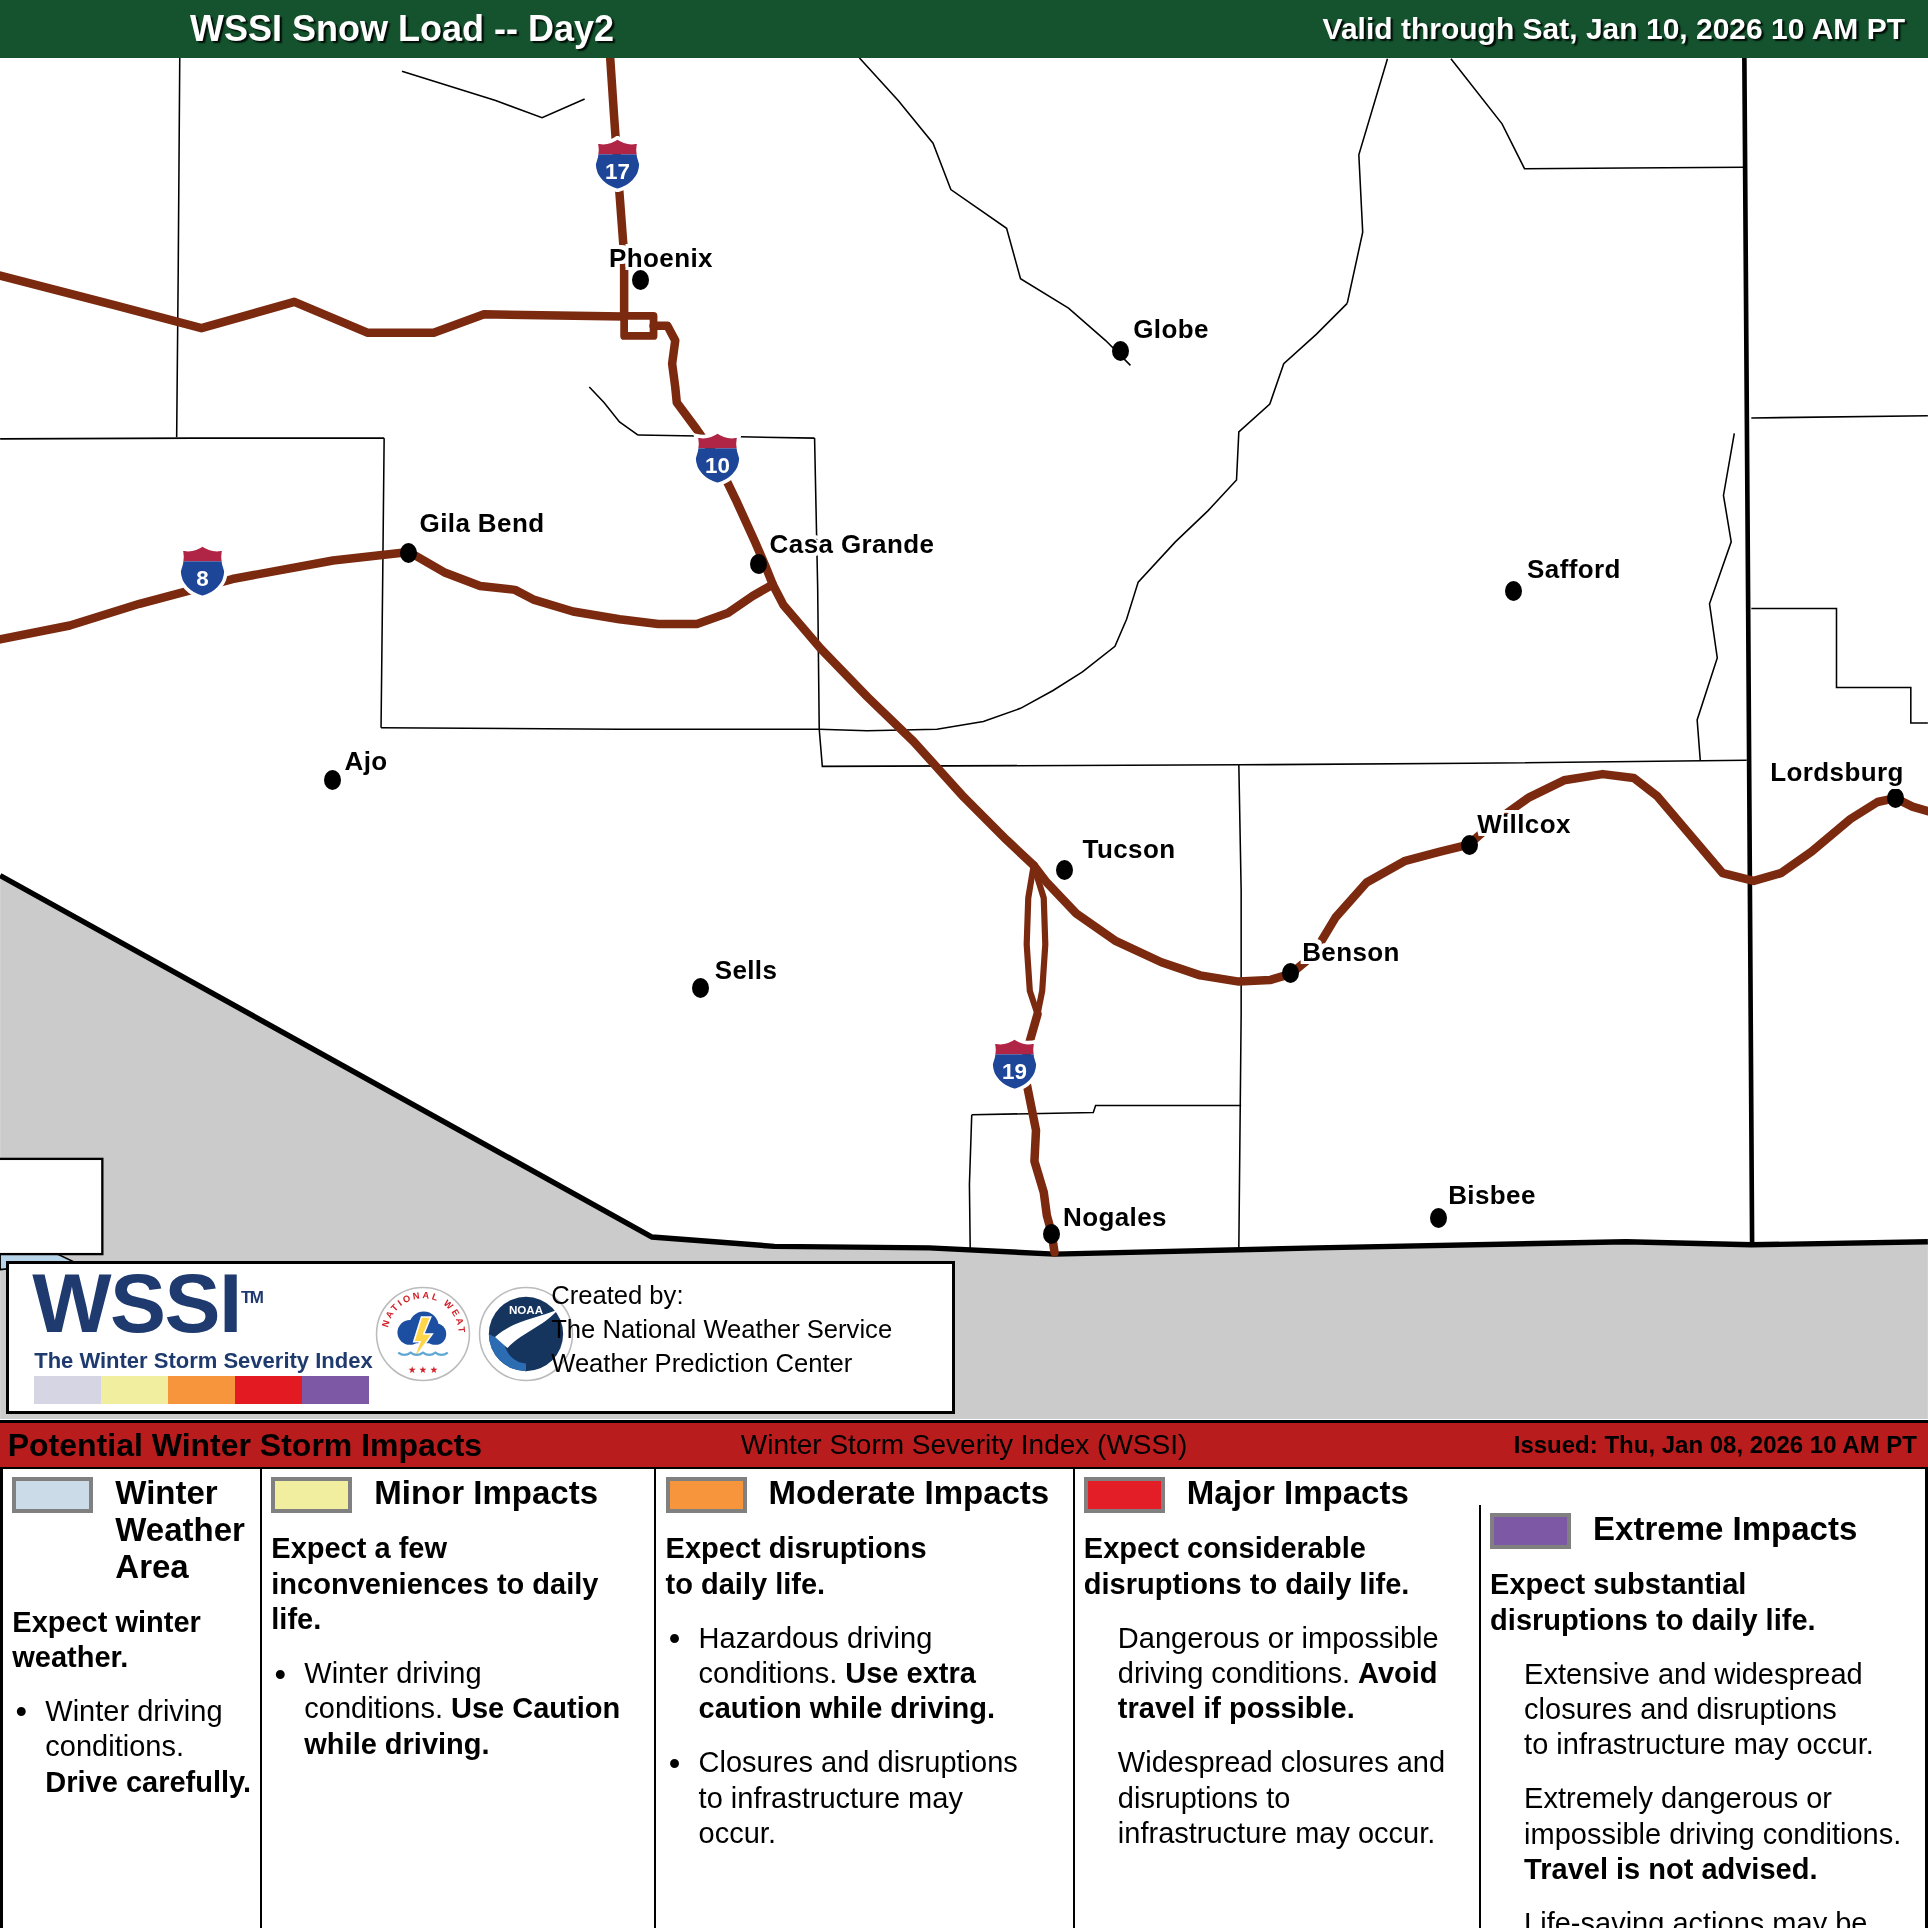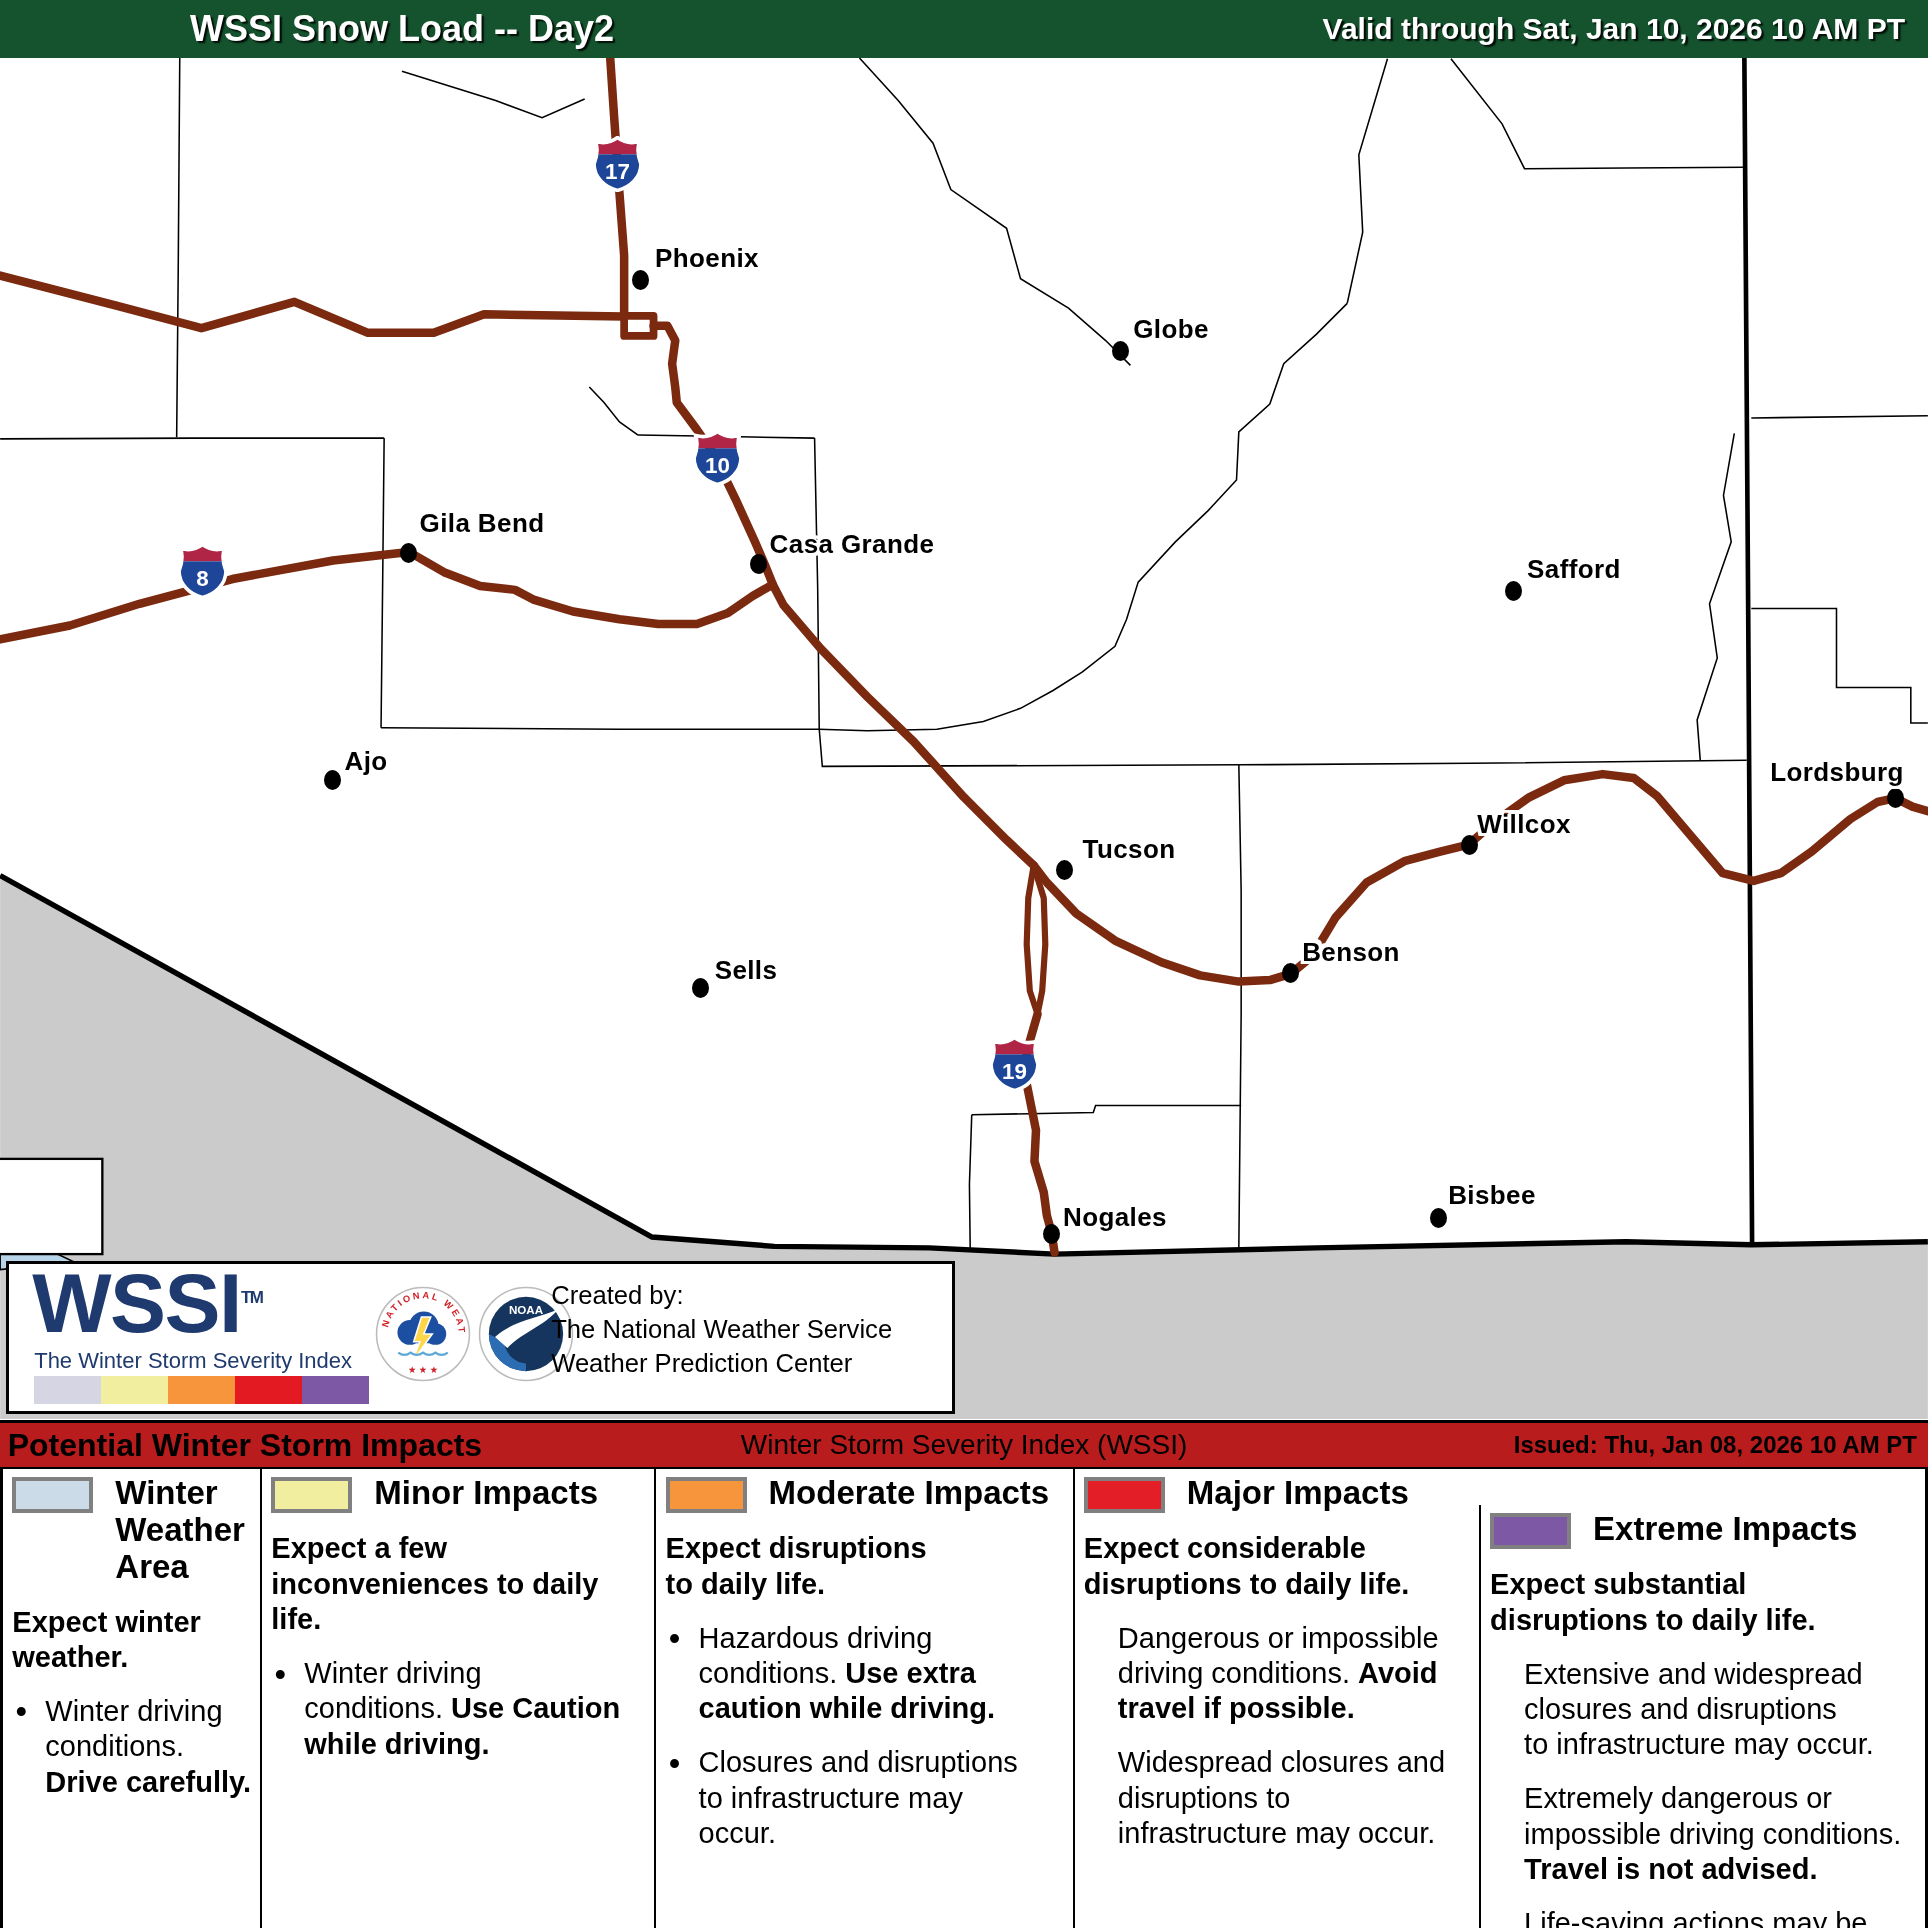--- a/index.html
+++ b/index.html
@@ -21,21 +21,21 @@
        white-space:nowrap;letter-spacing:0.4px;
        text-shadow:-3.1px -3.1px 0 #fff,3.1px -3.1px 0 #fff,-3.1px 3.1px 0 #fff,3.1px 3.1px 0 #fff,
                    0 -3.1px 0 #fff,0 3.1px 0 #fff,-3.1px 0 0 #fff,3.1px 0 0 #fff;}
   .shield{position:absolute;width:51px;height:56px;}
 
   
   #logo-box{position:absolute;left:6.2px;top:1261px;width:949px;height:153px;background:#fff;
        border:3.9px solid #000;box-sizing:border-box;}
   #wssi-word{position:absolute;left:23px;top:-9.3px;color:#1E3A6E;font-size:84px;font-weight:bold;letter-spacing:-1.5px;}
   #wssi-word sup{font-size:17px;font-weight:bold;}
-  #wssi-tagline{position:absolute;left:25px;top:84px;color:#1E3A6E;font-size:22px;font-weight:normal;white-space:nowrap;}
+  #wssi-tagline{position:absolute;left:25px;top:84px;color:#1E3A6E;font-size:22px;font-weight:bold;white-space:nowrap;}
   #wssi-strip{position:absolute;left:25px;top:112px;display:flex;}
   #wssi-strip div{width:67px;height:28px;}
   #nws-logo{position:absolute;left:366px;top:22px;}
   #noaa-logo{position:absolute;left:469px;top:22px;}
   #created-by{position:absolute;left:542px;top:14px;color:#000;font-size:25.6px;line-height:34px;}
 
   
   #impact-bar{position:absolute;left:0;top:1420px;width:1928px;height:50px;background:#b91c1c;
        border-top:3.1px solid #000;border-bottom:3.1px solid #000;box-sizing:border-box;}
   #impact-bar .left{position:absolute;left:7.7px;top:50%;transform:translateY(-50%);font-size:32px;font-weight:bold;white-space:nowrap;}
@@ -114,21 +114,21 @@
         <polyline stroke-width="11" points="844,421 862,421 872,440 868,470 872,500 874,520 900,555 921,585 950,645 975,700 988,730 998,755 1012,782 1060,838 1120,900 1180,958 1245,1030 1300,1085 1335,1118"></polyline>
         <polyline stroke-width="11" points="0,826 90,808 180,780 300,748 430,724 528,713 575,740 620,757 665,762 690,775 740,790 800,800 850,806 900,806 940,792 972,770 998,755"></polyline>
         <polyline stroke-width="11" points="1335,1118 1352,1140 1390,1180 1440,1215 1500,1243 1550,1260 1600,1268 1640,1266 1667,1258 1695,1235 1725,1185 1765,1140 1815,1112 1860,1100 1897,1091 1930,1062 1975,1030 2020,1008 2070,1000 2110,1005 2140,1028 2180,1075 2225,1128 2265,1138 2300,1128 2340,1100 2390,1058 2425,1036 2448,1031 2470,1042 2490,1048"></polyline>
         <polyline stroke-width="8" points="1335,1118 1328,1160 1326,1220 1330,1280 1340,1310"></polyline>
         <polyline stroke-width="8" points="1335,1118 1348,1160 1350,1220 1346,1280 1340,1310"></polyline>
         <polyline stroke-width="11" points="1340,1310 1330,1345 1322,1380 1330,1420 1338,1460 1336,1500 1348,1540 1352,1570 1358,1592 1362,1618"></polyline>
       </g>
     </svg>
     <div id="city-layer">
         <div class="city-dot" style="left: 632px; top: 212px;"></div>
-        <div class="city-label" style="left: 707px; top: 200px;">Phoenix</div>
+        <div class="city-label" style="left: 661px; top: 200px;">Phoenix</div>
         <div class="city-dot" style="left: 1112px; top: 283px;"></div>
         <div class="city-label" style="left: 1171px; top: 271px;">Globe</div>
         <div class="city-dot" style="left: 400px; top: 485px;"></div>
         <div class="city-label" style="left: 482px; top: 465px;">Gila Bend</div>
         <div class="city-dot" style="left: 750px; top: 496px;"></div>
         <div class="city-label" style="left: 852px; top: 486px;">Casa Grande</div>
         <div class="city-dot" style="left: 1505px; top: 523px;"></div>
         <div class="city-label" style="left: 1574px; top: 511px;">Safford</div>
         <div class="city-dot" style="left: 324px; top: 712px;"></div>
         <div class="city-label" style="left: 366px; top: 703px;">Ajo</div>

